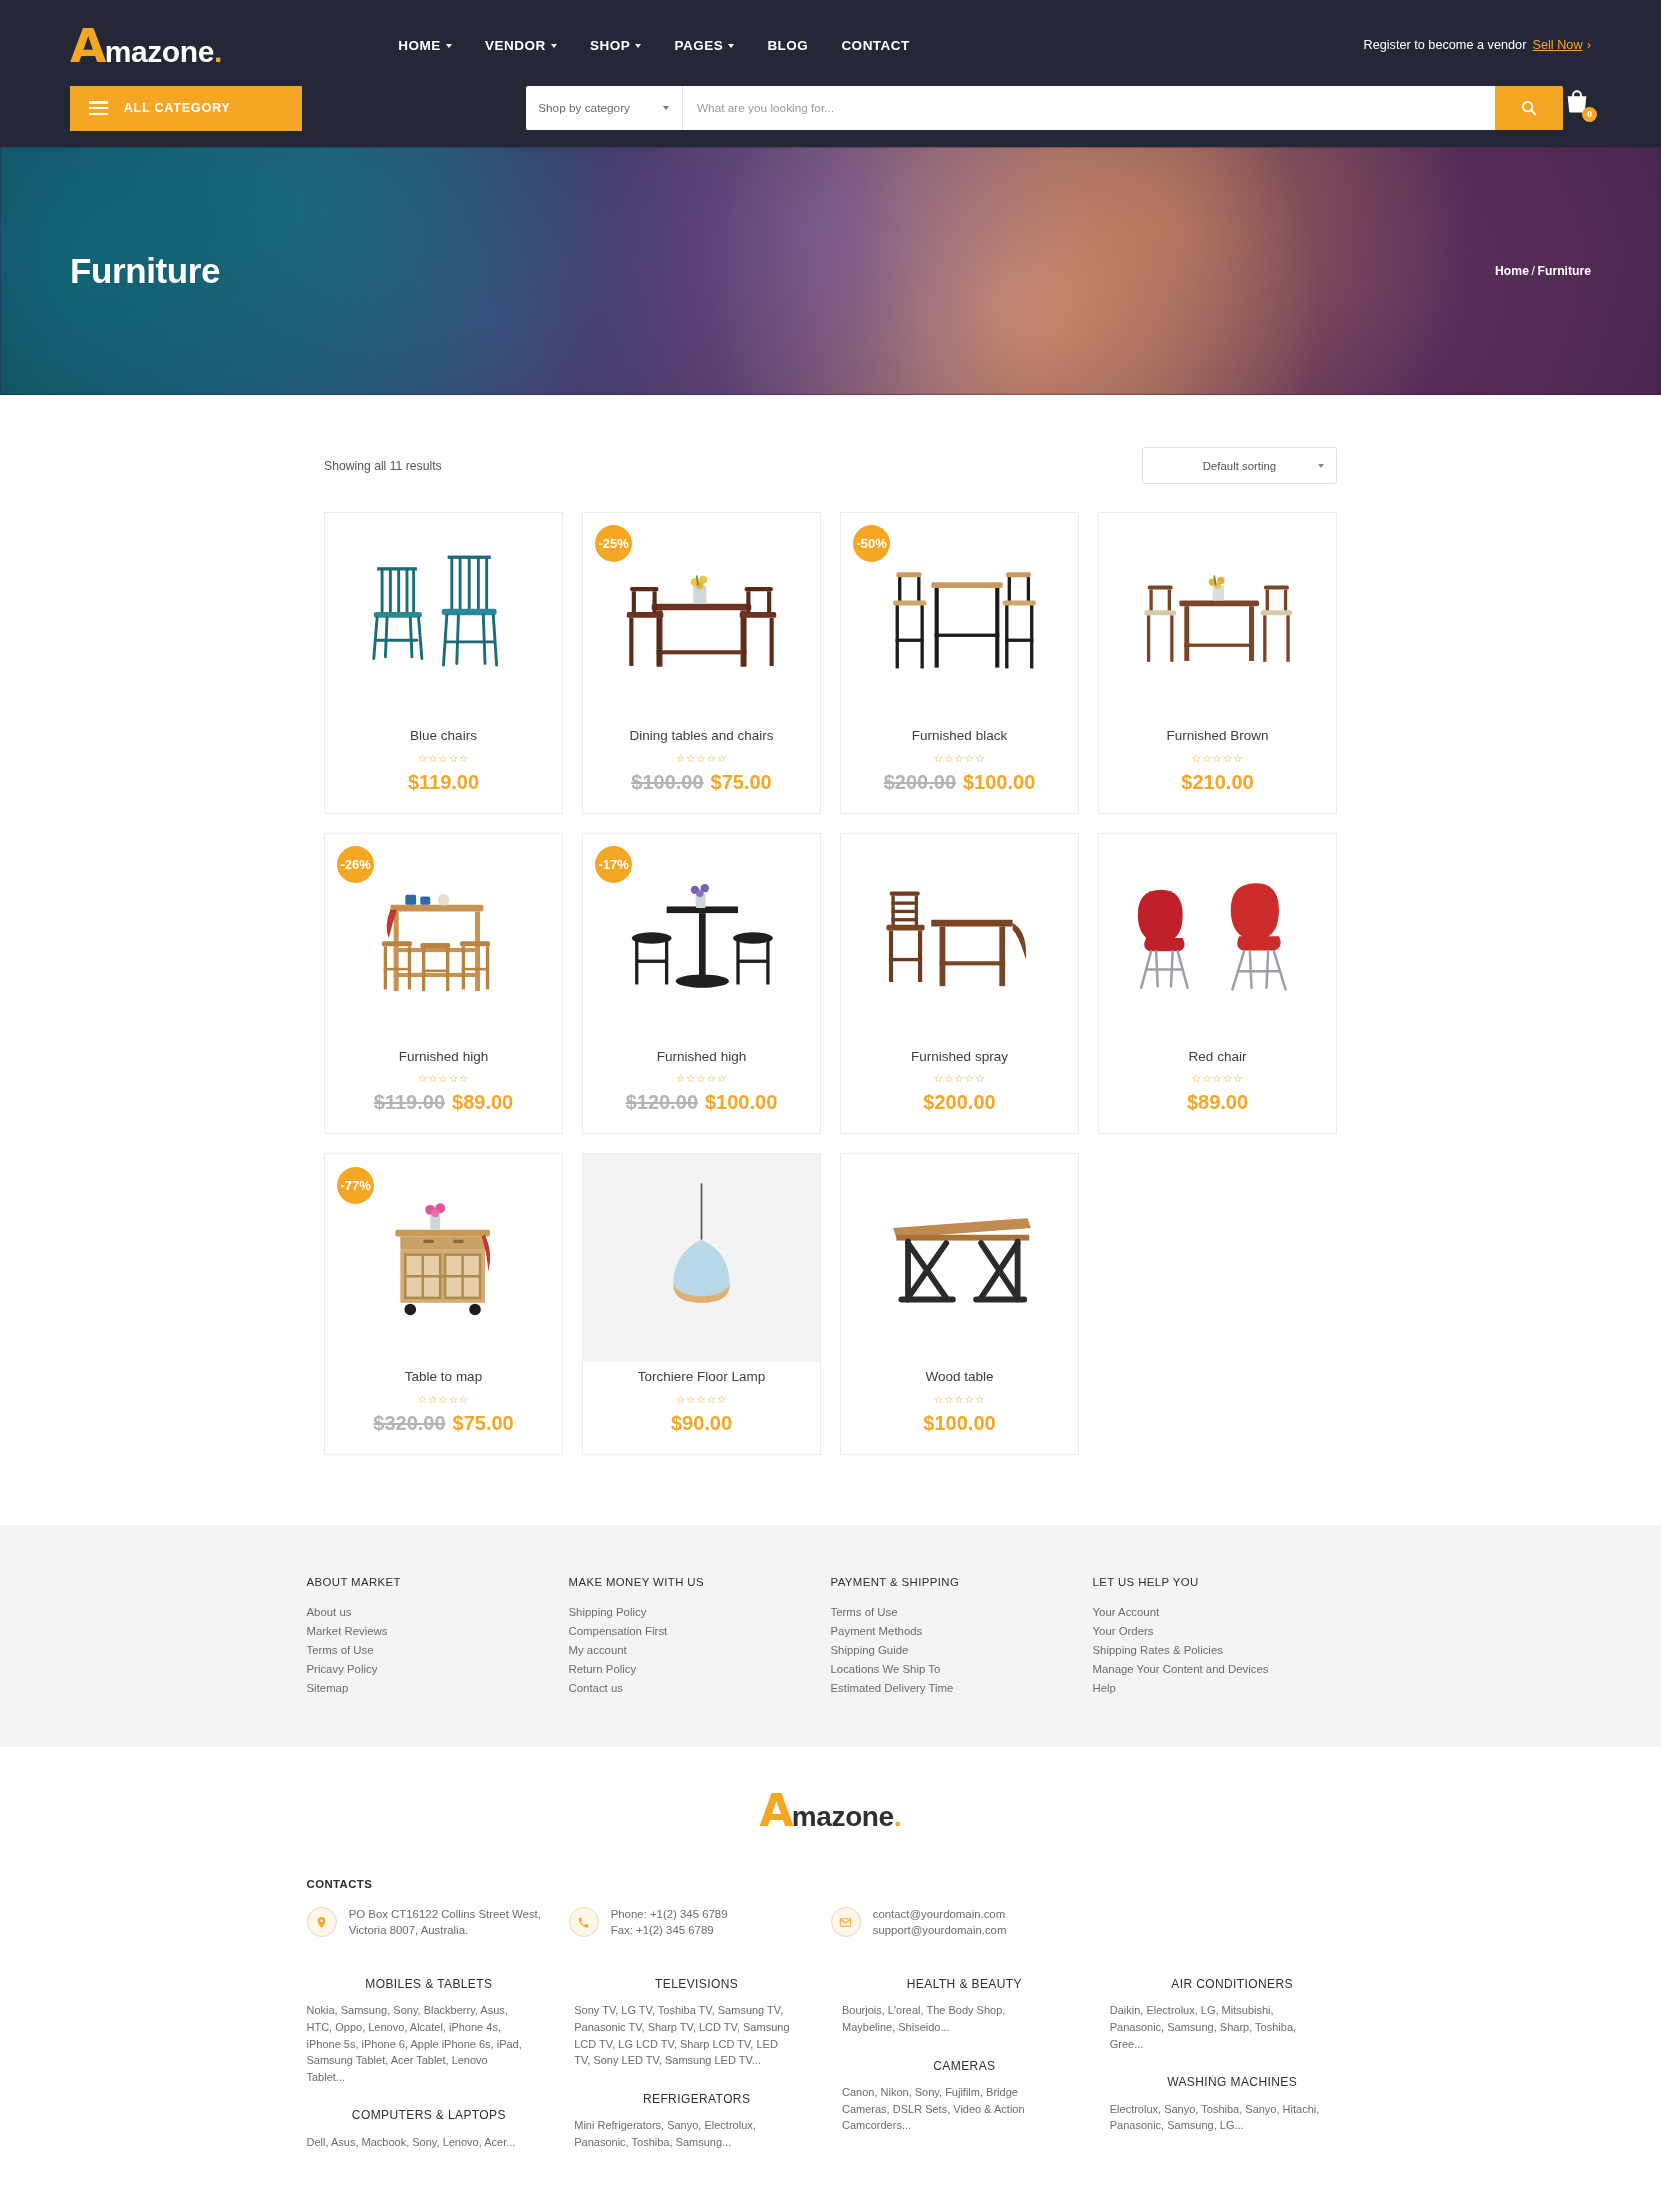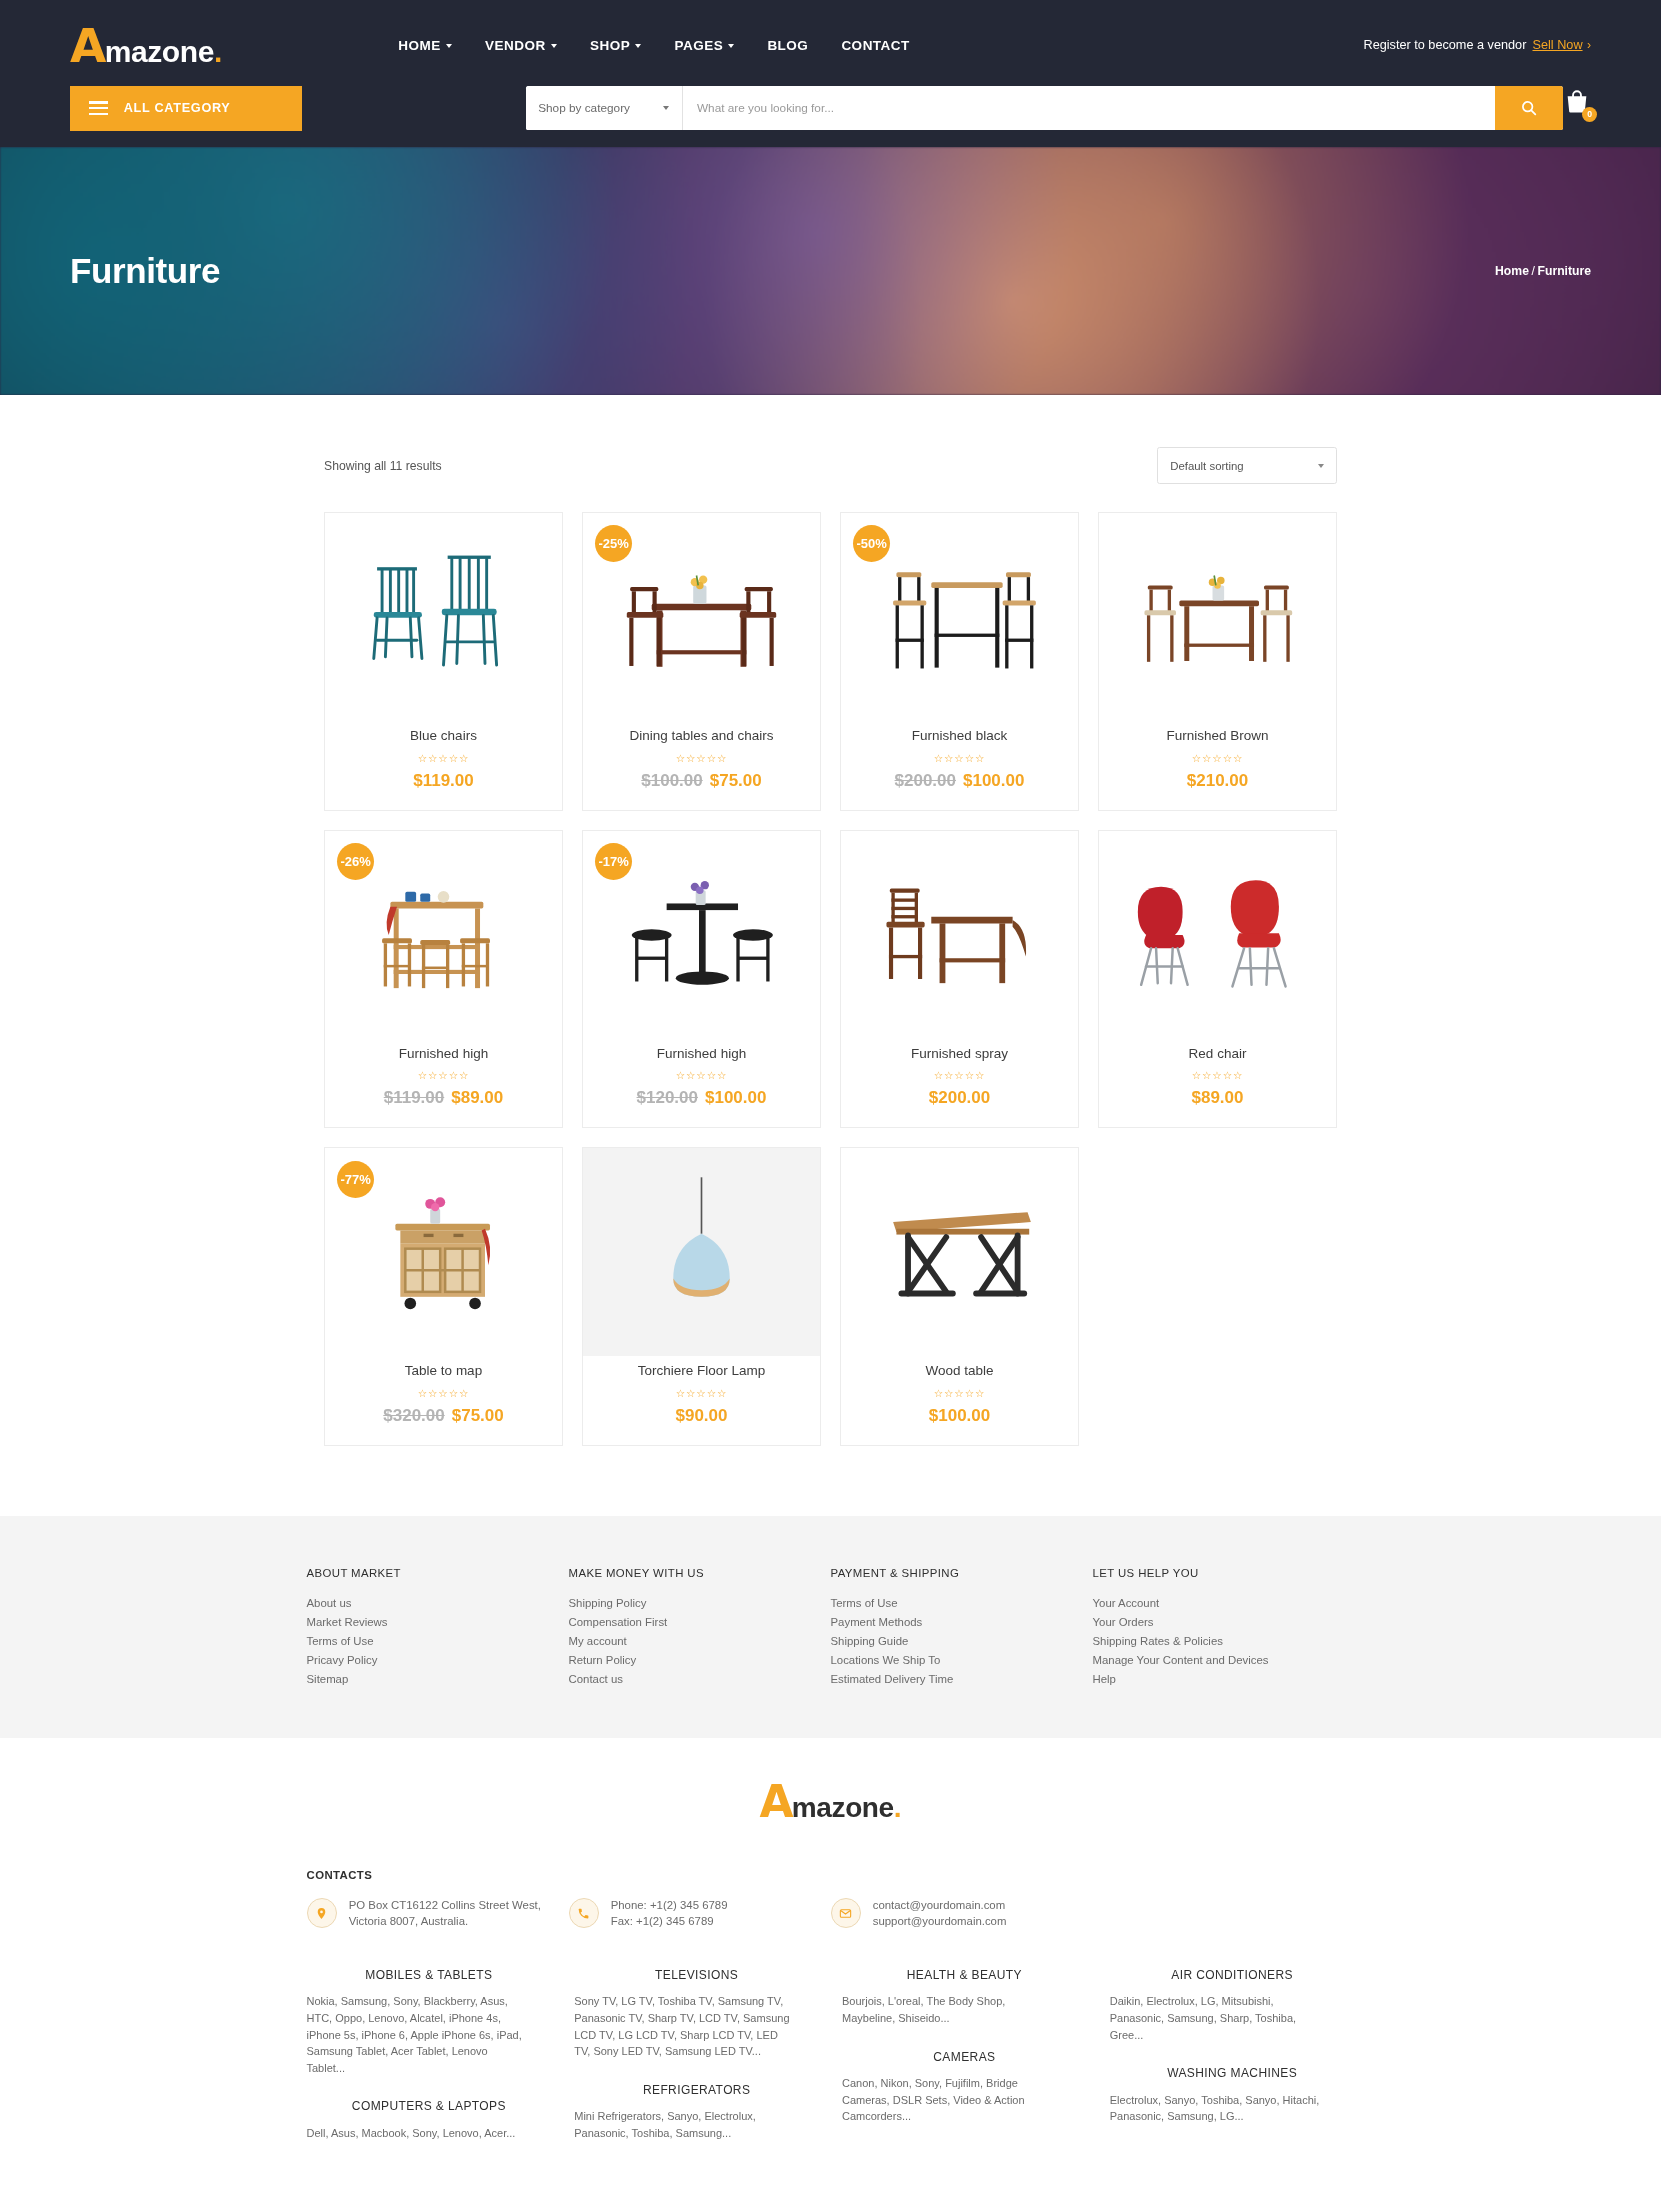--- a/index.html
+++ b/index.html
@@ -244,32 +244,33 @@
   }
   .shop-top {
     display: flex;
     align-items: center;
     justify-content: space-between;
     margin-bottom: 28px;
   }
   .result-count { font-size: 12.2px; color: #555; }
   .sort-wrap { position: relative; }
   .sort-select {
-    width: 180px;
+    width: 195px;
     height: 37px;
     border: 0.9px solid #e0e0e0;
     background: #fff;
     font-size: 11.4px;
     color: #555;
     padding: 0 12.2px;
     appearance: none;
     -webkit-appearance: none;
     border-radius: 2.6px;
     font-family: "Liberation Sans", sans-serif;
     cursor: pointer;
+    text-align: center;
   }
   .sort-wrap::after {
     content: "";
     position: absolute;
     right: 13px; top: 50%;
     margin-top: -1.7px;
     width: 0; height: 0;
     border-left: 3.5px solid transparent;
     border-right: 3.5px solid transparent;
     border-top: 4.4px solid #888;
@@ -317,21 +318,21 @@
   }
   .stars {
     text-align: center;
     margin: 8.7px 0 7px;
     color: #f5a623;
     font-size: 10.5px;
     letter-spacing: 0.9px;
   }
   .price-row {
     text-align: center;
-    font-size: 17px;
+    font-size: 20px;
     font-weight: bold;
   }
   .price-old {
     color: #b4b4b4;
     text-decoration: line-through;
     font-weight: bold;
     margin-right: 7px;
   }
   .price-new { color: #f5a623; }
 

